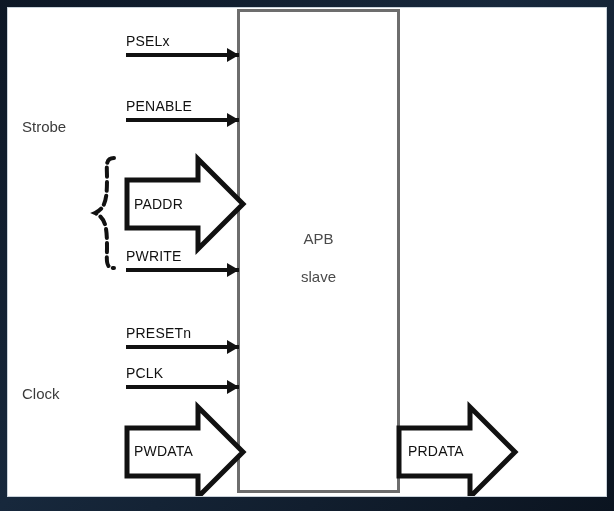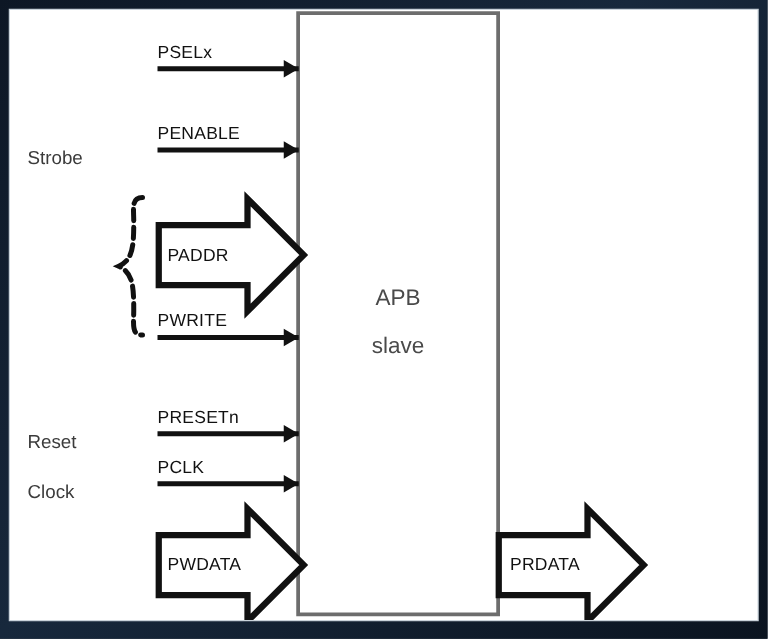--- a/index.html
+++ b/index.html
@@ -48,21 +48,21 @@
   .blk path{fill:#ffffff;stroke:#111111;stroke-width:5;stroke-linejoin:miter;}
 
   
   #slave-box{
     border:3px solid #6d6d6d;
     background:#ffffff;
     box-sizing:border-box;
   }
   #slave-text{
     position:absolute;width:100%;text-align:center;
-    font-size:18px;color:#4a4a4a;line-height:19px;white-space:pre-line;
+    font-size:15px;color:#4a4a4a;line-height:19px;white-space:pre-line;
   }
 
   
   #brace{font-size:0;}
   #brace svg path{fill:none;stroke:#111;stroke-width:4;
     stroke-linecap:round;stroke-dasharray:9 5;}
 
   
   #watermark{
     font-size:17px;color:#b9bcc0;white-space:nowrap;
@@ -112,23 +112,20 @@
     <div class="abs sig" style="left:126px;top:188px;">
       <span>PADDR</span>
     </div>
 
     <div class="abs sig" style="left:118px;top:240px;">
       <span>PWRITE</span>
     </div>
     <div class="abs line-arrow" style="left:118px;top:260px;width:113px;"></div>
     <div class="abs line-head" style="left:219px;top:255px;"></div>
 
-    <div class="abs side-label" style="left:14px;top:317px;">
-      <span>Reset</span>
-    </div>
     <div class="abs sig" style="left:118px;top:317px;">
       <span>PRESETn</span>
     </div>
     <div class="abs line-arrow" style="left:118px;top:337px;width:113px;"></div>
     <div class="abs line-head" style="left:219px;top:332px;"></div>
 
     <div class="abs side-label" style="left:14px;top:357px;">
       <span>Clock</span>
     </div>
     <div class="abs sig" style="left:118px;top:357px;">

